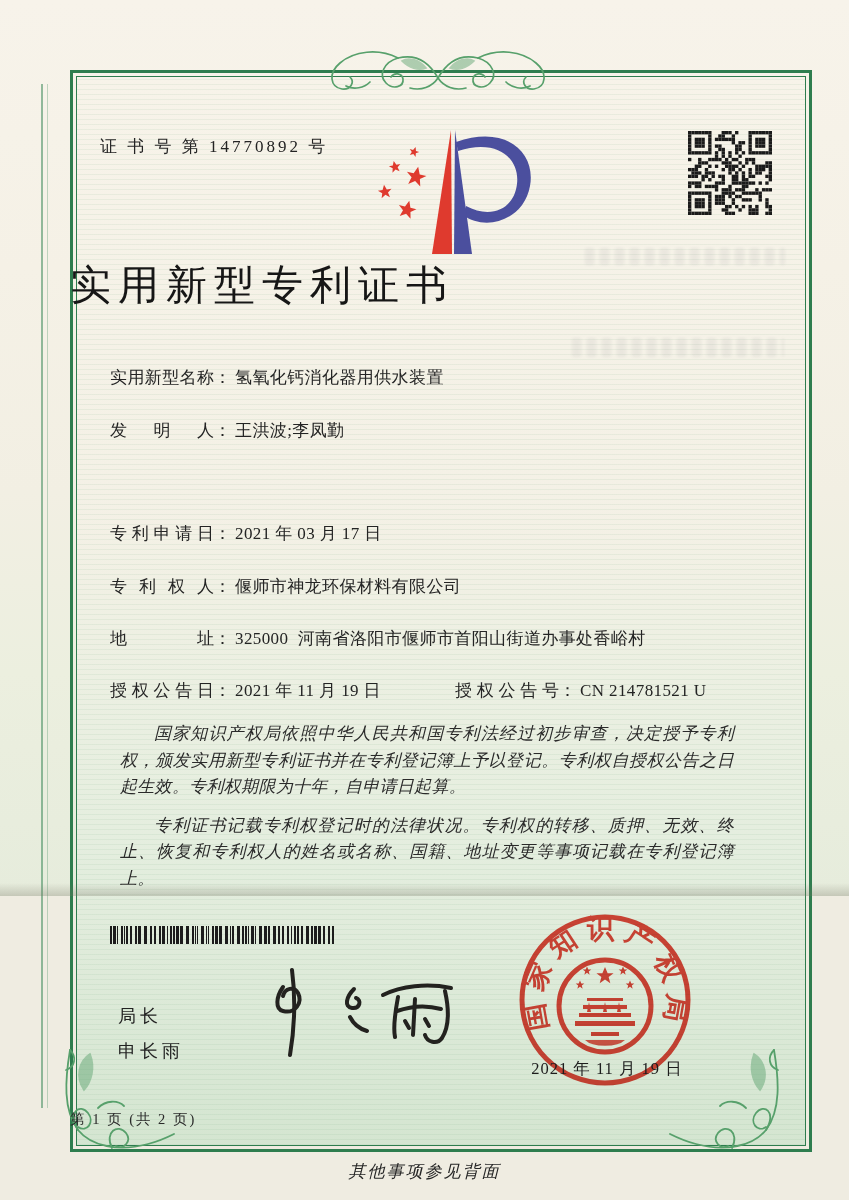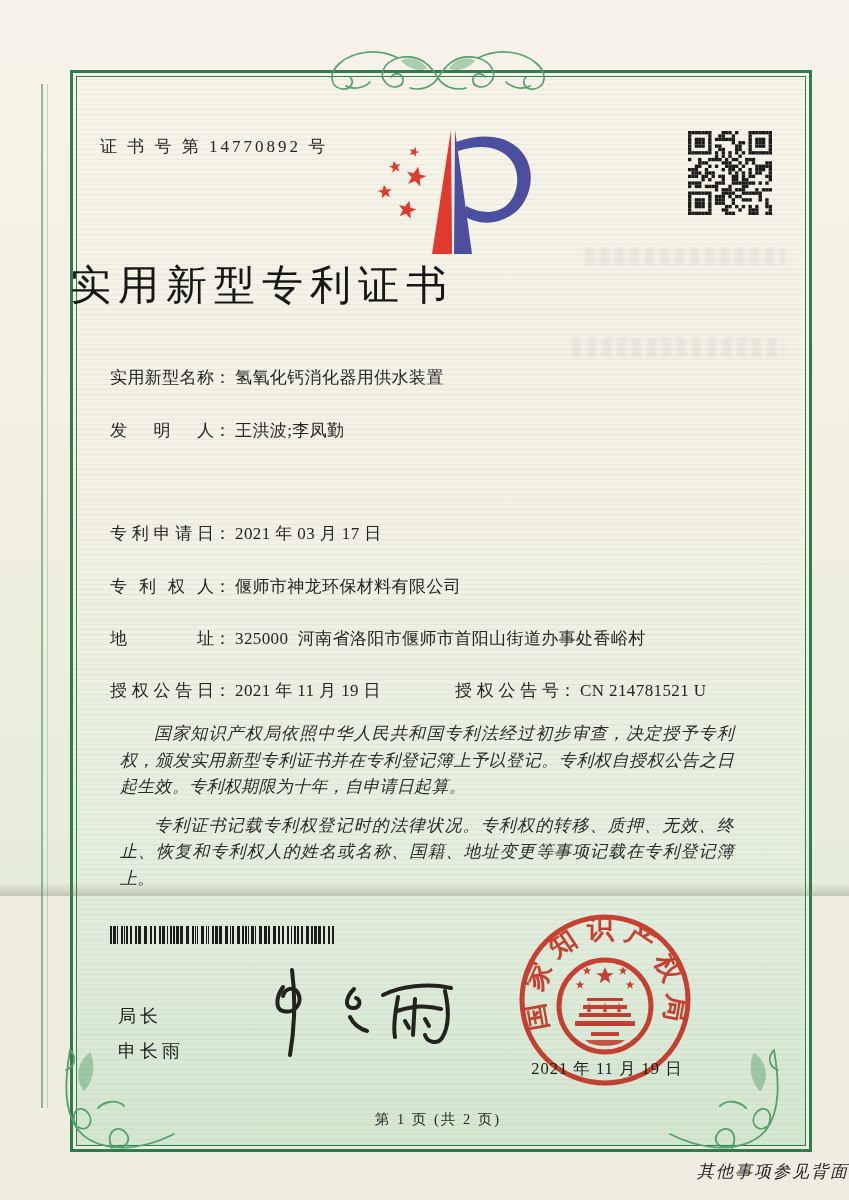--- a/index.html
+++ b/index.html
@@ -36,23 +36,23 @@
   .bodytext p{margin:12px;text-indent:2em;font-family:Liberation Mono, monospace;}
   .barcode-box{position:absolute;left:110px;top:926px;width:226px;height:18px;}
   .director-title{position:absolute;left:118px;top:988px;font-size:18px;letter-spacing:4px;color:#222;
       font-family:"Liberation Sans","DejaVu Sans",sans-serif;margin-top:16px;}
   .director-name{position:absolute;left:118px;top:1024px;font-size:18px;letter-spacing:4px;color:#222;
       font-family:"Liberation Sans","DejaVu Sans",sans-serif;margin-top:15px;}
   .signature{position:absolute;left:255px;top:965px;}
   .seal{position:absolute;left:517px;top:912px;mix-blend-mode:multiply;opacity:.94;}
   .seal-date{position:absolute;left:512px;top:1058px;width:190px;text-align:center;font-size:16.5px;
       letter-spacing:1px;color:#1d1d1d;}
-  .page-no{position:absolute;left:70px;top:1110px;width:736px;text-align:center;font-size:14.5px;
+  .page-no{position:absolute;left:70px;top:1110px;width:736px;text-align:left;font-size:14.5px;
       letter-spacing:2px;color:#2a2a2a;}
-  .back-note{position:absolute;left:0;top:1160px;width:849px;text-align:right;font-size:17px;
+  .back-note{position:absolute;left:0;top:1160px;width:849px;text-align:center;font-size:17px;
       letter-spacing:2px;color:#262626;font-style:italic;}
   svg{display:block;}
 </style>
 </head>
 <body>
 
 <div class="page">
 
   <div class="frame">
     <div class="frame-inner"></div>

